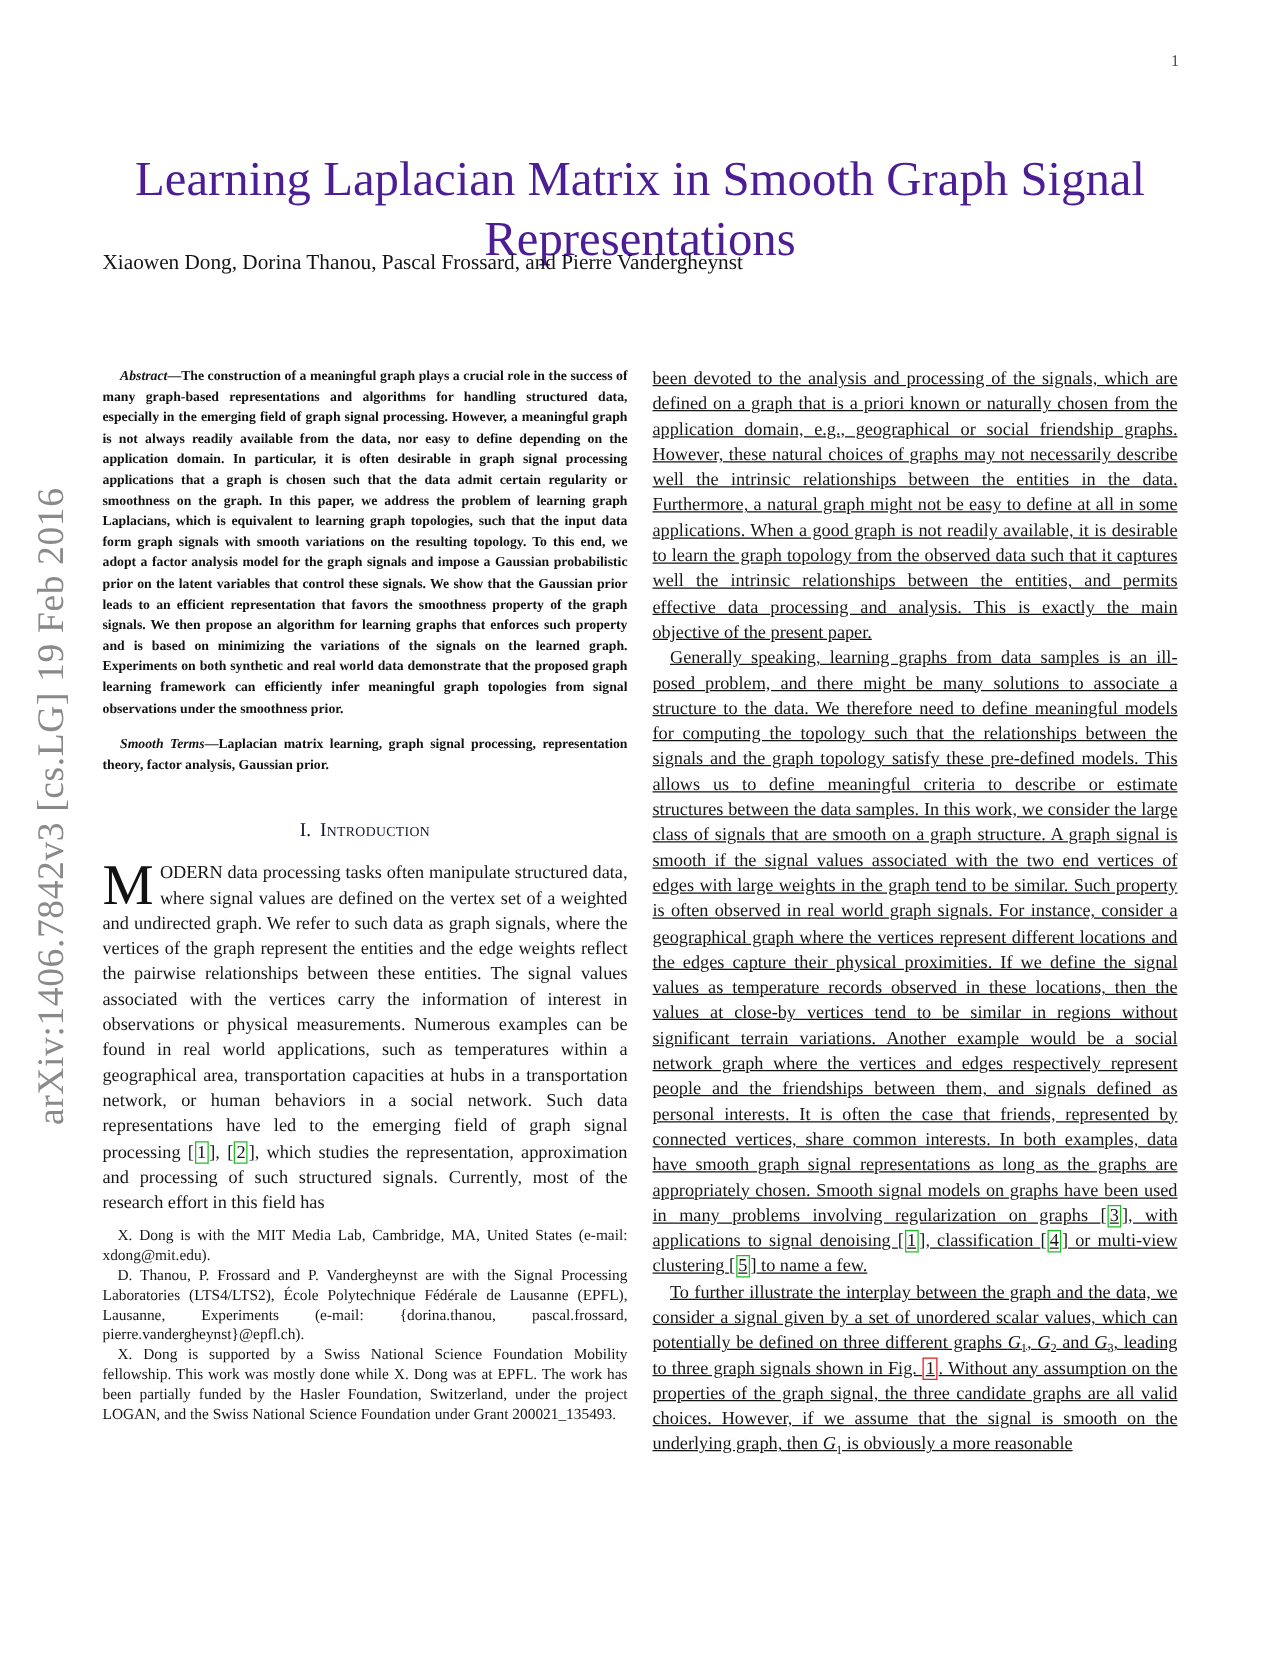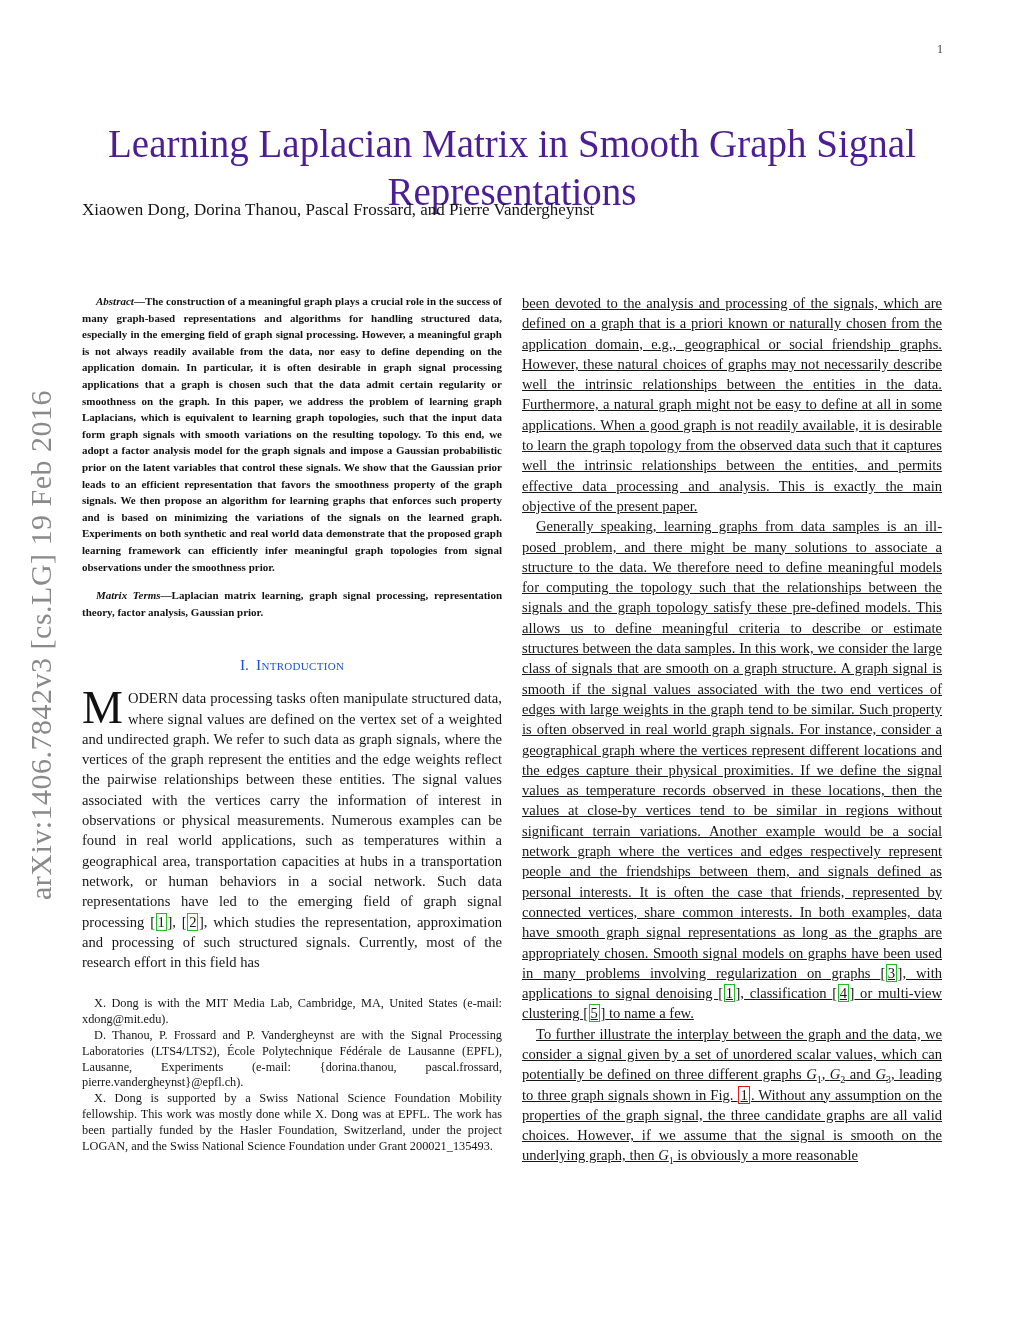--- a/index.html
+++ b/index.html
@@ -30,32 +30,32 @@
 
   .abstract-p, .index-p {
     margin:0; font-weight:bold; font-size:11px; line-height:16.6px;
     text-indent:14px; color:#131313;
   }
   .index-p { margin-top:12px; }
   .lead-label { font-style:italic; }
 
   .section-head {
     margin:36px 0 14px 0; text-align:center; text-indent:0;
-    font-size:15.5px; font-weight:400; color:#1d4ed8;
+    font-size:15.5px; font-weight:400; color:#0f172a;
   }
   .section-title { font-variant:small-caps; margin-left:7px; letter-spacing:0.3px; }
 
   .body-p { margin:0; font-size:14.6px; line-height:20.3px; color:#161616; }
   .body-p.indent { text-indent:14px; }
 
   .dropcap {
     float:left; font-size:46px; line-height:36px; margin:2px 5px 0 0; color:#121212;
   }
 
-  .footnotes { margin-top:24px; font-size:12.3px; line-height:15.8px; }
+  .footnotes { margin-top:9px; font-size:12.3px; line-height:15.8px; }
   .footnotes p { margin:0; text-indent:12px; }
 
   .cite-box {
     border:1px solid var(--cite-green, #1fbf24);
     padding:0 1px; margin:0 0.5px;
   }
   .ref-box {
     border:1px solid var(--ref-red, #e31d1d);
     padding:0 1.5px; margin:0 0.5px;
   }
@@ -71,21 +71,21 @@
 
   <div class="arxiv-sidebar">arXiv:1406.7842v3 [cs.LG] 19 Feb 2016</div>
 
   <h1 class="paper-title">Learning Laplacian Matrix in Smooth Graph Signal Representations</h1>
 
   <div class="paper-authors">Xiaowen Dong, Dorina Thanou, Pascal Frossard, and Pierre Vandergheynst</div>
 
   <div class="col col-left">
     <p class="abstract-p"><span class="lead-label">Abstract</span><span>—</span><span>The construction of a meaningful graph plays a crucial role in the success of many graph-based representations and algorithms for handling structured data, especially in the emerging field of graph signal processing. However, a meaningful graph is not always readily available from the data, nor easy to define depending on the application domain. In particular, it is often desirable in graph signal processing applications that a graph is chosen such that the data admit certain regularity or smoothness on the graph. In this paper, we address the problem of learning graph Laplacians, which is equivalent to learning graph topologies, such that the input data form graph signals with smooth variations on the resulting topology. To this end, we adopt a factor analysis model for the graph signals and impose a Gaussian probabilistic prior on the latent variables that control these signals. We show that the Gaussian prior leads to an efficient representation that favors the smoothness property of the graph signals. We then propose an algorithm for learning graphs that enforces such property and is based on minimizing the variations of the signals on the learned graph. Experiments on both synthetic and real world data demonstrate that the proposed graph learning framework can efficiently infer meaningful graph topologies from signal observations under the smoothness prior.</span></p>
 
-    <p class="index-p"><span class="lead-label">Matrix Terms</span><span>—</span><span>Laplacian matrix learning, graph signal processing, representation theory, factor analysis, Gaussian prior.</span></p>
+    <p class="index-p"><span class="lead-label">Smooth Terms</span><span>—</span><span>Laplacian matrix learning, graph signal processing, representation theory, factor analysis, Gaussian prior.</span></p>
 
     <h2 class="section-head"><span>I.</span><span class="section-title">Introduction</span></h2>
 
     <p class="body-p"><span class="dropcap">M</span><span>ODERN data processing tasks often manipulate structured data, where signal values are defined on the vertex set of a weighted and undirected graph. We refer to such data as graph signals, where the vertices of the graph represent the entities and the edge weights reflect the pairwise relationships between these entities. The signal values associated with the vertices carry the information of interest in observations or physical measurements. Numerous examples can be found in real world applications, such as temperatures within a geographical area, transportation capacities at hubs in a transportation network, or human behaviors in a social network. Such data representations have led to the emerging field of graph signal processing <span>[<span class="cite-box">1</span>]</span>, <span>[<span class="cite-box">2</span>]</span>, which studies the representation, approximation and processing of such structured signals. Currently, most of the research effort in this field has</span></p>
 
     <div class="footnotes">
       <p>X. Dong is with the MIT Media Lab, Cambridge, MA, United States (e-mail: xdong@mit.edu).</p>
       <p>D. Thanou, P. Frossard and P. Vandergheynst are with the Signal Processing Laboratories (LTS4/LTS2), École Polytechnique Fédérale de Lausanne (EPFL), Lausanne, Experiments (e-mail: {dorina.thanou, pascal.frossard, pierre.vandergheynst}@epfl.ch).</p>
       <p>X. Dong is supported by a Swiss National Science Foundation Mobility fellowship. This work was mostly done while X. Dong was at EPFL. The work has been partially funded by the Hasler Foundation, Switzerland, under the project LOGAN, and the Swiss National Science Foundation under Grant 200021_135493.</p>
     </div>

